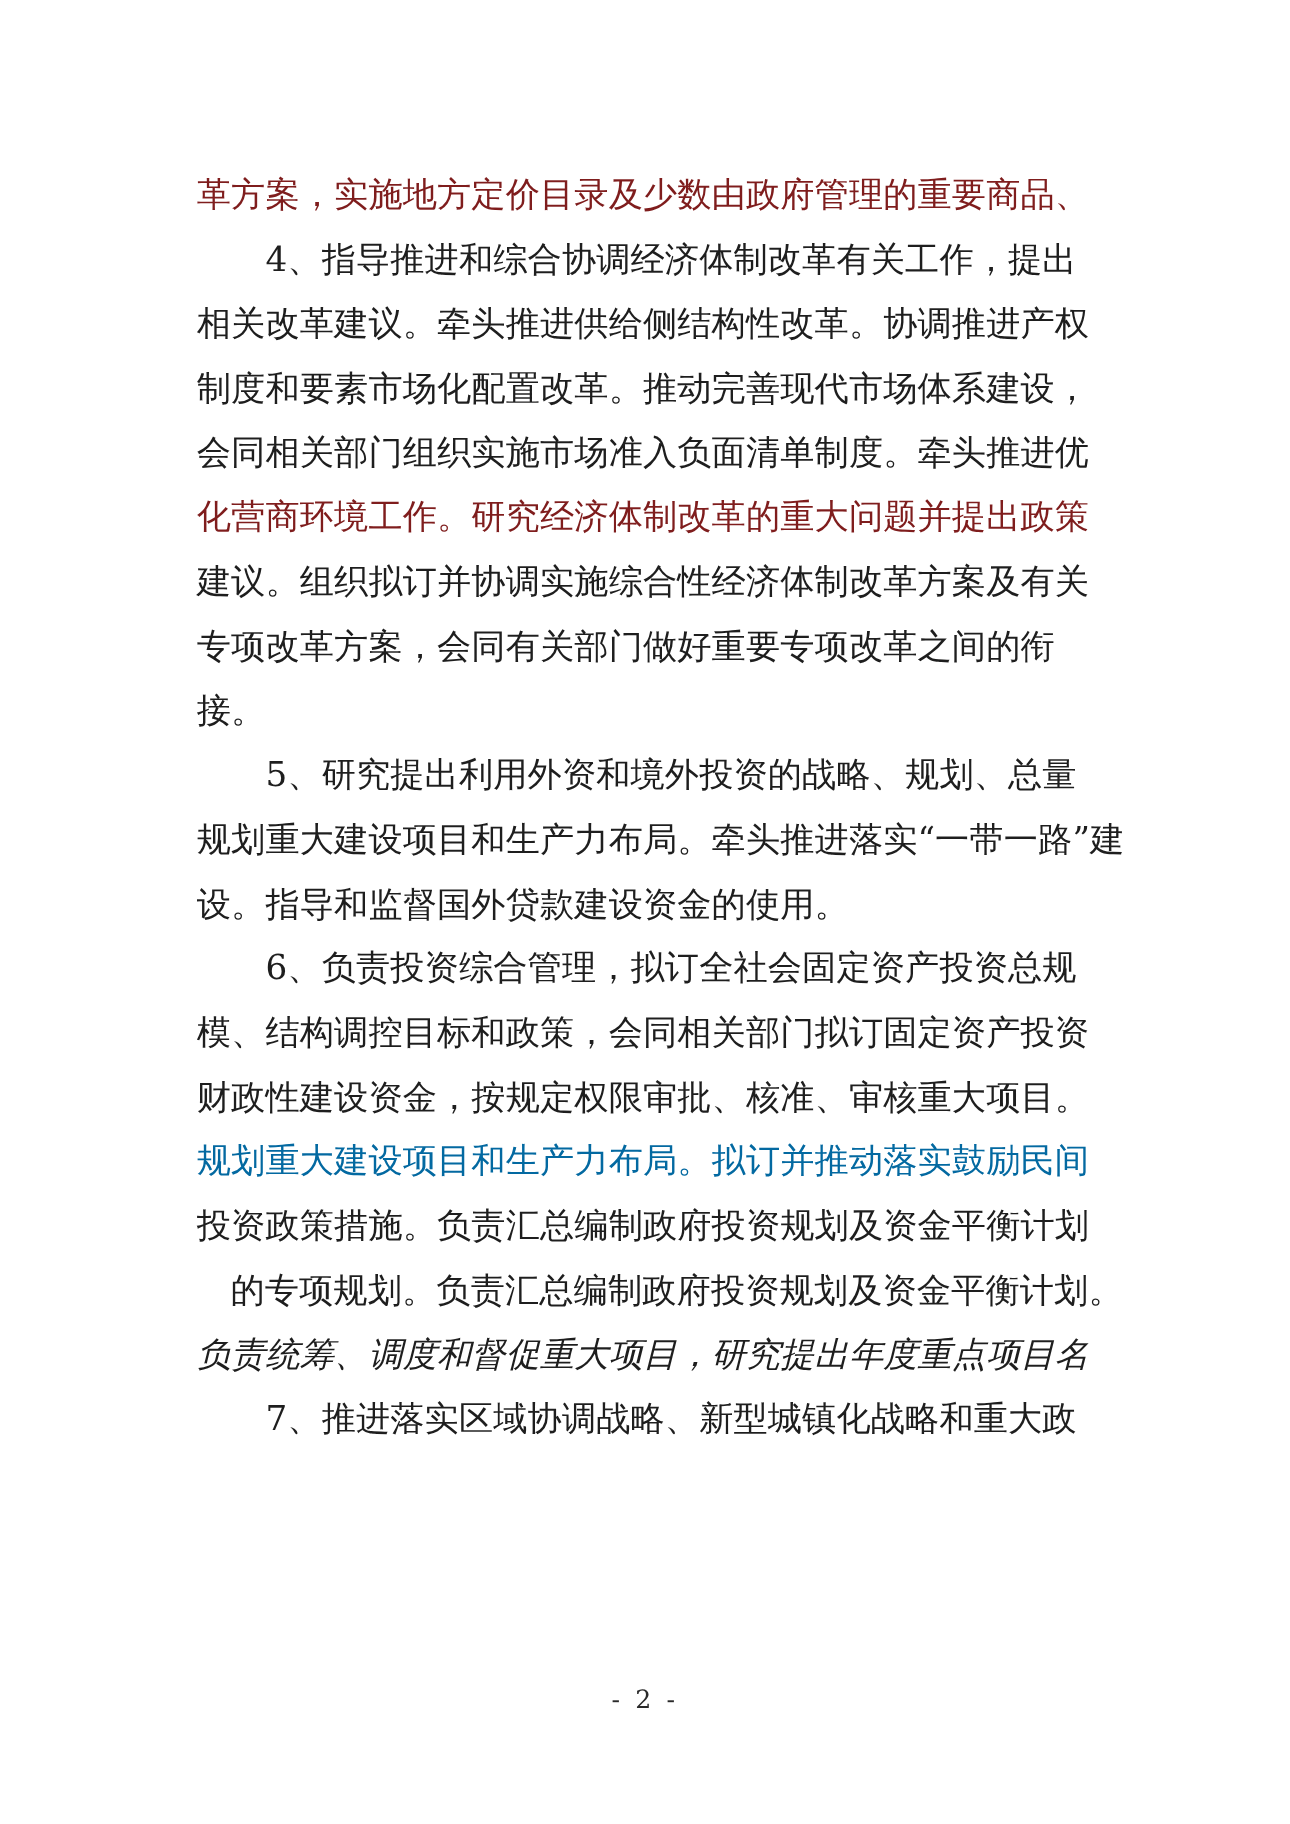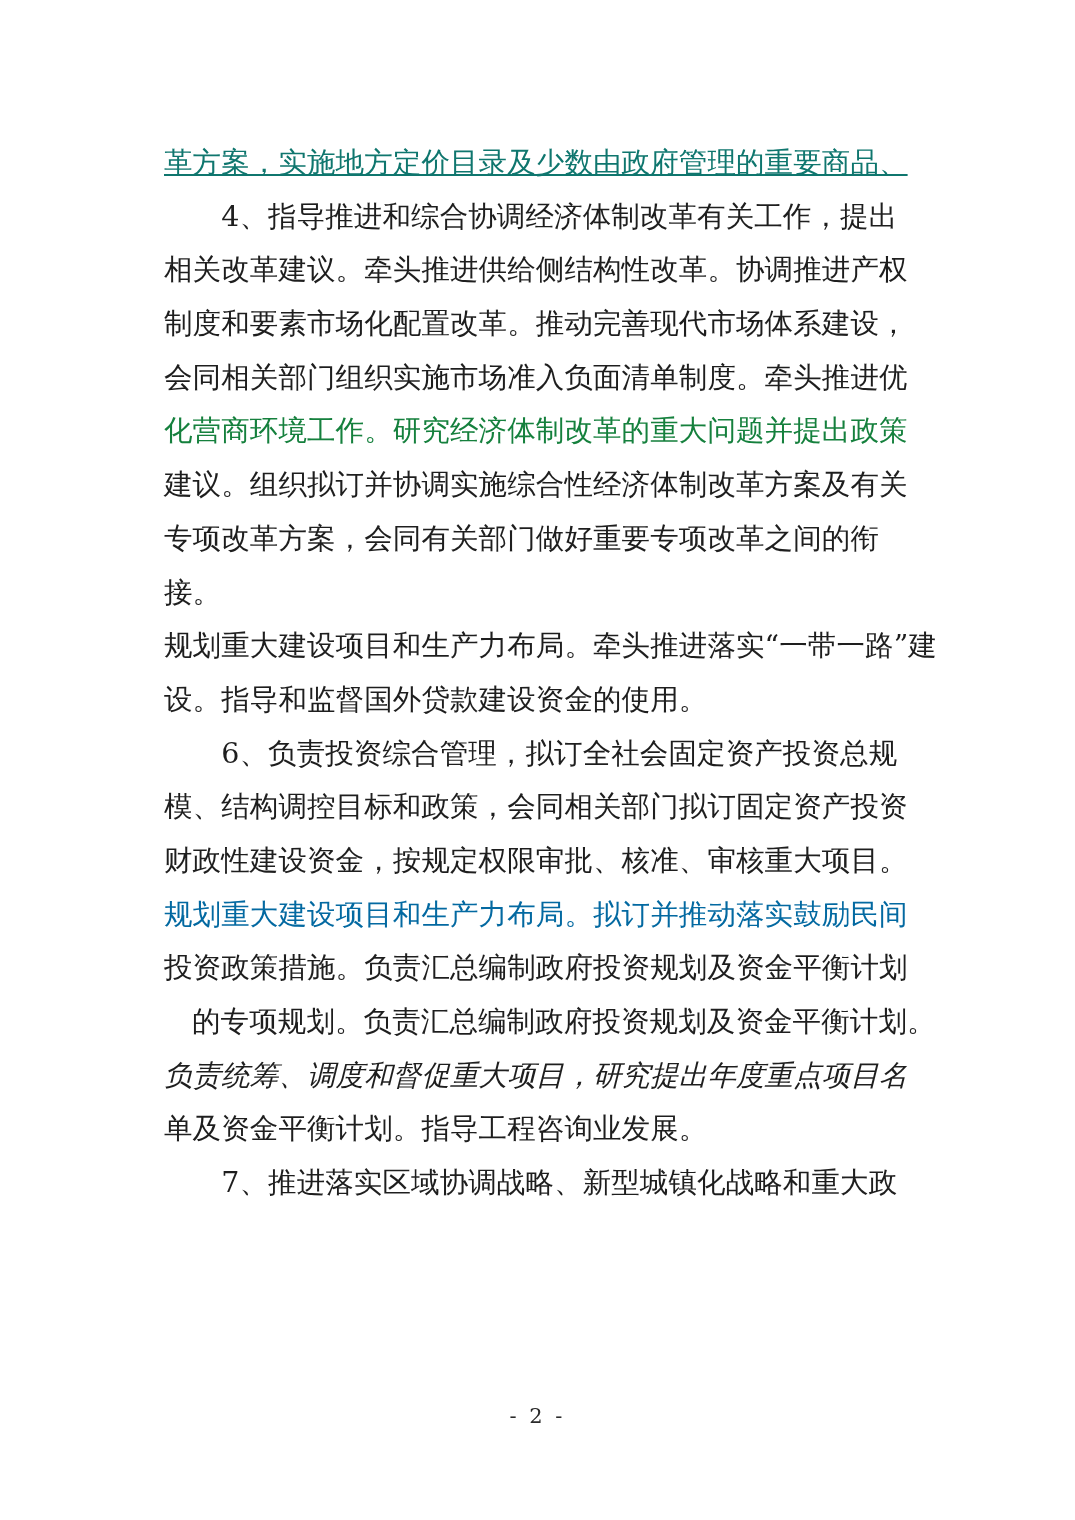--- a/index.html
+++ b/index.html
@@ -55,45 +55,45 @@
   }
 </style>
 </head>
 <body style="background: rgb(255, 255, 255);">
 
 <main class="page">
 
   <section class="doc-body">
 
   <div class="paragraph">
-        <div class="textline" style="color: #0f766e; text-decoration: underline;">革方案，实施地方定价目录及少数由政府管理的重要商品、</div>
+        <div class="textline" style="color: #7f1d1d;">革方案，实施地方定价目录及少数由政府管理的重要商品、</div>
       </div>
       <div class="paragraph">
         <div class="textline" style="color: rgb(30, 30, 30);">　　4、指导推进和综合协调经济体制改革有关工作，提出</div>
         <div class="textline" style="color: rgb(30, 30, 30);">相关改革建议。牵头推进供给侧结构性改革。协调推进产权</div>
         <div class="textline" style="color: rgb(30, 30, 30);">制度和要素市场化配置改革。推动完善现代市场体系建设，</div>
         <div class="textline" style="color: rgb(30, 30, 30);">会同相关部门组织实施市场准入负面清单制度。牵头推进优</div>
-        <div class="textline" style="color: #15803d;">化营商环境工作。研究经济体制改革的重大问题并提出政策</div>
+        <div class="textline" style="color: #7f1d1d;">化营商环境工作。研究经济体制改革的重大问题并提出政策</div>
         <div class="textline" style="color: rgb(30, 30, 30);">建议。组织拟订并协调实施综合性经济体制改革方案及有关</div>
         <div class="textline" style="color: rgb(30, 30, 30);">专项改革方案，会同有关部门做好重要专项改革之间的衔</div>
         <div class="textline" style="color: rgb(30, 30, 30);">接。</div>
       </div>
       <div class="paragraph">
+        <div class="textline" style="color: rgb(30, 30, 30);">　　5、研究提出利用外资和境外投资的战略、规划、总量</div>
         <div class="textline" style="color: rgb(30, 30, 30);">规划重大建设项目和生产力布局。牵头推进落实“一带一路”建</div>
         <div class="textline" style="color: rgb(30, 30, 30);">设。指导和监督国外贷款建设资金的使用。</div>
       </div>
       <div class="paragraph">
         <div class="textline" style="color: rgb(30, 30, 30);">　　6、负责投资综合管理，拟订全社会固定资产投资总规</div>
         <div class="textline" style="color: rgb(30, 30, 30);">模、结构调控目标和政策，会同相关部门拟订固定资产投资</div>
         <div class="textline" style="color: rgb(30, 30, 30);">财政性建设资金，按规定权限审批、核准、审核重大项目。</div>
         <div class="textline" style="color: #0369a1;">规划重大建设项目和生产力布局。拟订并推动落实鼓励民间</div>
         <div class="textline" style="color: rgb(30, 30, 30);">投资政策措施。负责汇总编制政府投资规划及资金平衡计划</div>
         <div class="textline" style="color: rgb(30, 30, 30); margin-left: 28px;">的专项规划。负责汇总编制政府投资规划及资金平衡计划。</div>
         <div class="textline" style="color: rgb(30, 30, 30); font-style: italic;">负责统筹、调度和督促重大项目，研究提出年度重点项目名</div>
-        <div class="textline" style="color: rgb(30, 30, 30);">单及资金平衡计划。指导工程咨询业发展。</div>
       </div>
       <div class="paragraph">
         <div class="textline" style="color: rgb(30, 30, 30);">　　7、推进落实区域协调战略、新型城镇化战略和重大政</div>
       </div>
     </section>
 
   <div class="page-footer">
     <span class="page-number">- 2 -</span>
   </div>
 

